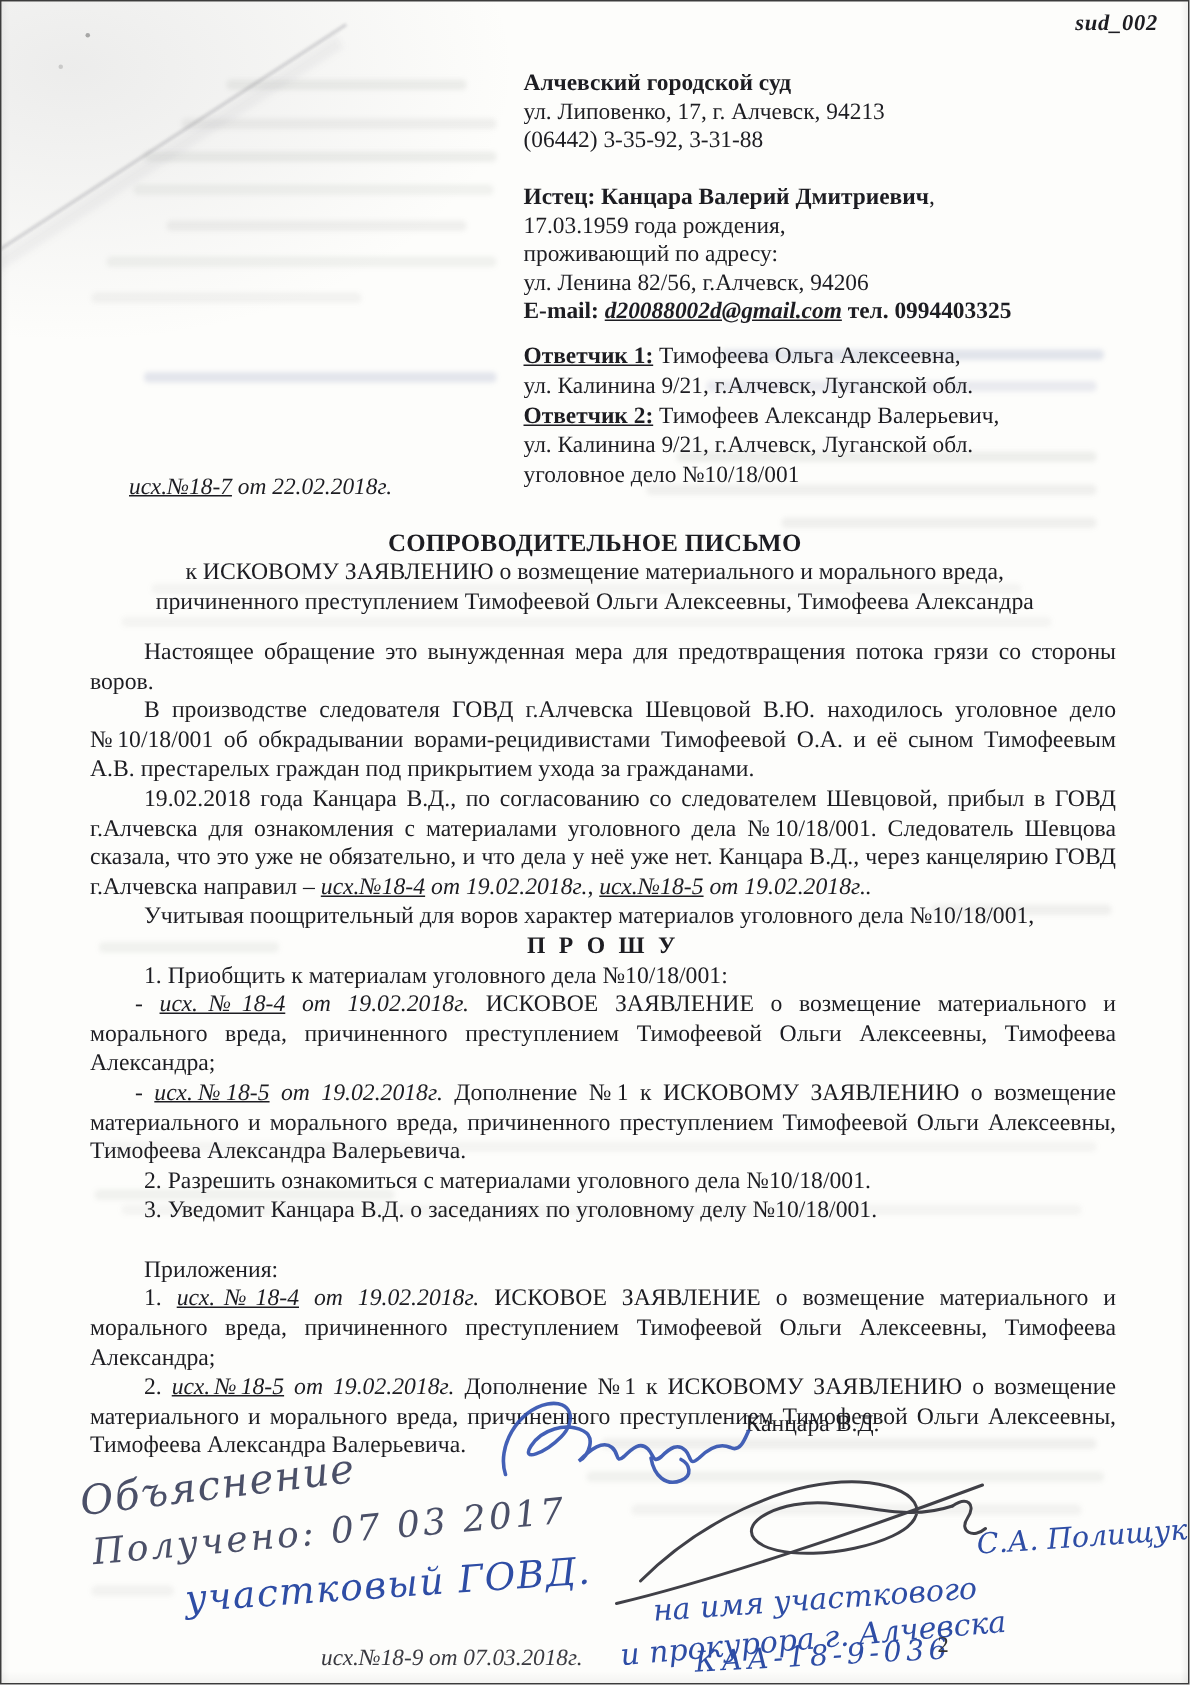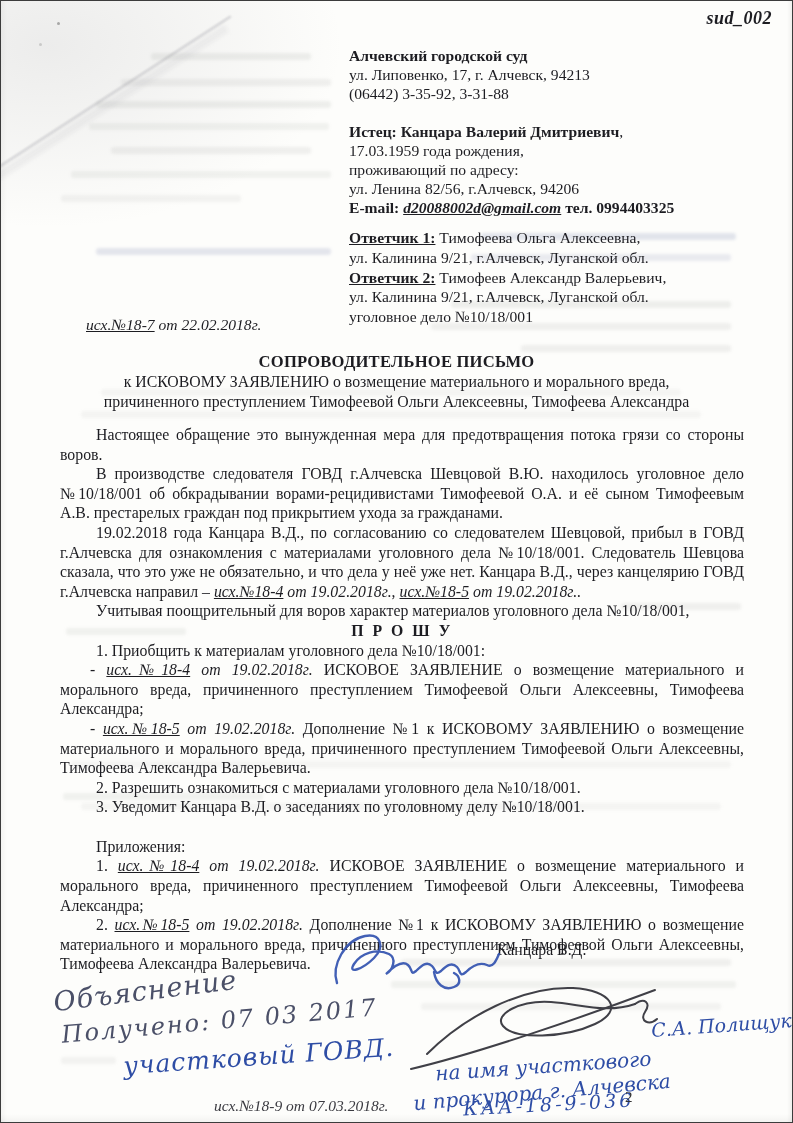--- a/index.html
+++ b/index.html
@@ -23,21 +23,21 @@
     background:rgba(150,150,158,.10);transform:rotate(-33deg);filter:blur(2px);z-index:1;}
   .speck{position:absolute;width:3px;height:3px;border-radius:50%;background:rgba(40,40,40,.4);z-index:2;}
 
   .abs{position:absolute;}
   .b{font-weight:bold;}
   .i{font-style:italic;}
   .iu{font-style:italic;text-decoration:underline;}
   .bu{font-weight:bold;text-decoration:underline;}
   .biu{font-weight:bold;font-style:italic;text-decoration:underline;}
 
-  .corner-label{top:7px;right:20px;font-weight:bold;font-style:italic;font-size:18px;letter-spacing:.5px;z-index:6;}
+  .corner-label{top:7px;right:20px;font-weight:bold;font-style:italic;font-size:15px;letter-spacing:.5px;z-index:6;}
 
   .right-col{left:348px;font-size:15.6px;line-height:19px;z-index:3;}
   .court-block{top:45px;}
   .plaintiff-block{top:121px;}
   .defendant-block{top:227px;line-height:19.8px;}
 
   .ref-line{left:85px;top:315px;font-size:15.6px;z-index:3;}
 
   .title-wrap{left:0;top:351px;width:100%;text-align:center;z-index:3;}
   .title-main{font-weight:bold;font-size:16.6px;letter-spacing:.2px;}

